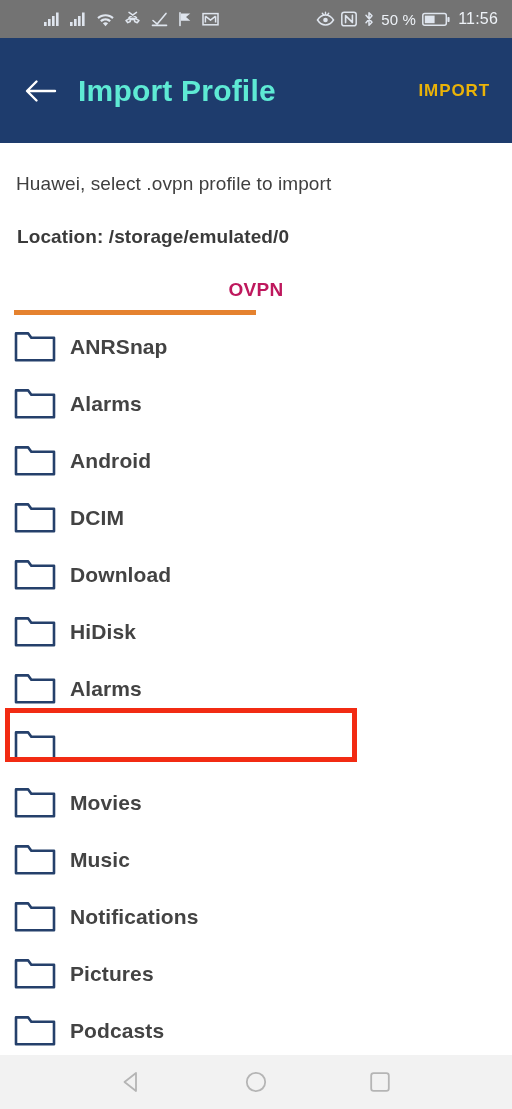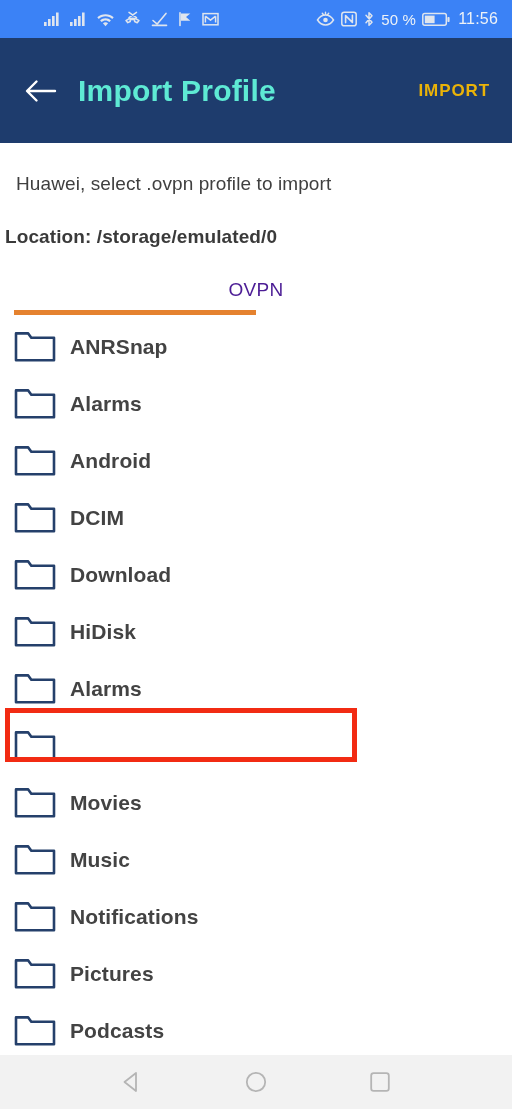--- a/index.html
+++ b/index.html
@@ -15,21 +15,21 @@
     width: 512px;
     height: 1109px;
     background: #ffffff;
     display: flex;
     flex-direction: column;
   }
 
   
   #status-bar {
     height: 38px;
-    background: #3b82f6;
+    background: #737373;
     display: flex;
     align-items: center;
     justify-content: space-between;
     padding: 0 14px 0 44px;
     color: #dfe5ee;
     flex: 0 0 auto;
   }
   .sb-left, .sb-right {
     display: flex;
     align-items: center;
@@ -101,39 +101,40 @@
     color: #3f3f3f;
     padding: 30px 16px 0 16px;
     letter-spacing: 0.1px;
   }
   #location-line {
     font-size: 19px;
     font-weight: 700;
     color: #3a3a3a;
     padding: 31px 16px 0 5px;
     letter-spacing: 0.1px;
+    margin-left: 12px;
   }
 
   
   #tabs {
     display: flex;
     margin-top: 24px;
     position: relative;
     flex: 0 0 auto;
   }
   .tab {
     flex: 1 1 50%;
     text-align: center;
     font-size: 19px;
     color: #616161;
     padding: 7px 0 14px 0;
     cursor: pointer;
     letter-spacing: 0.3px;
   }
-  .tab.selected { color: #4c1d95; }
+  .tab.selected { color: #be185d; font-weight: bold; }
   #tab-indicator {
     position: absolute;
     left: 14px;
     bottom: 0;
     width: 242px;
     height: 5px;
     background: #e5822f;
   }
 
   

